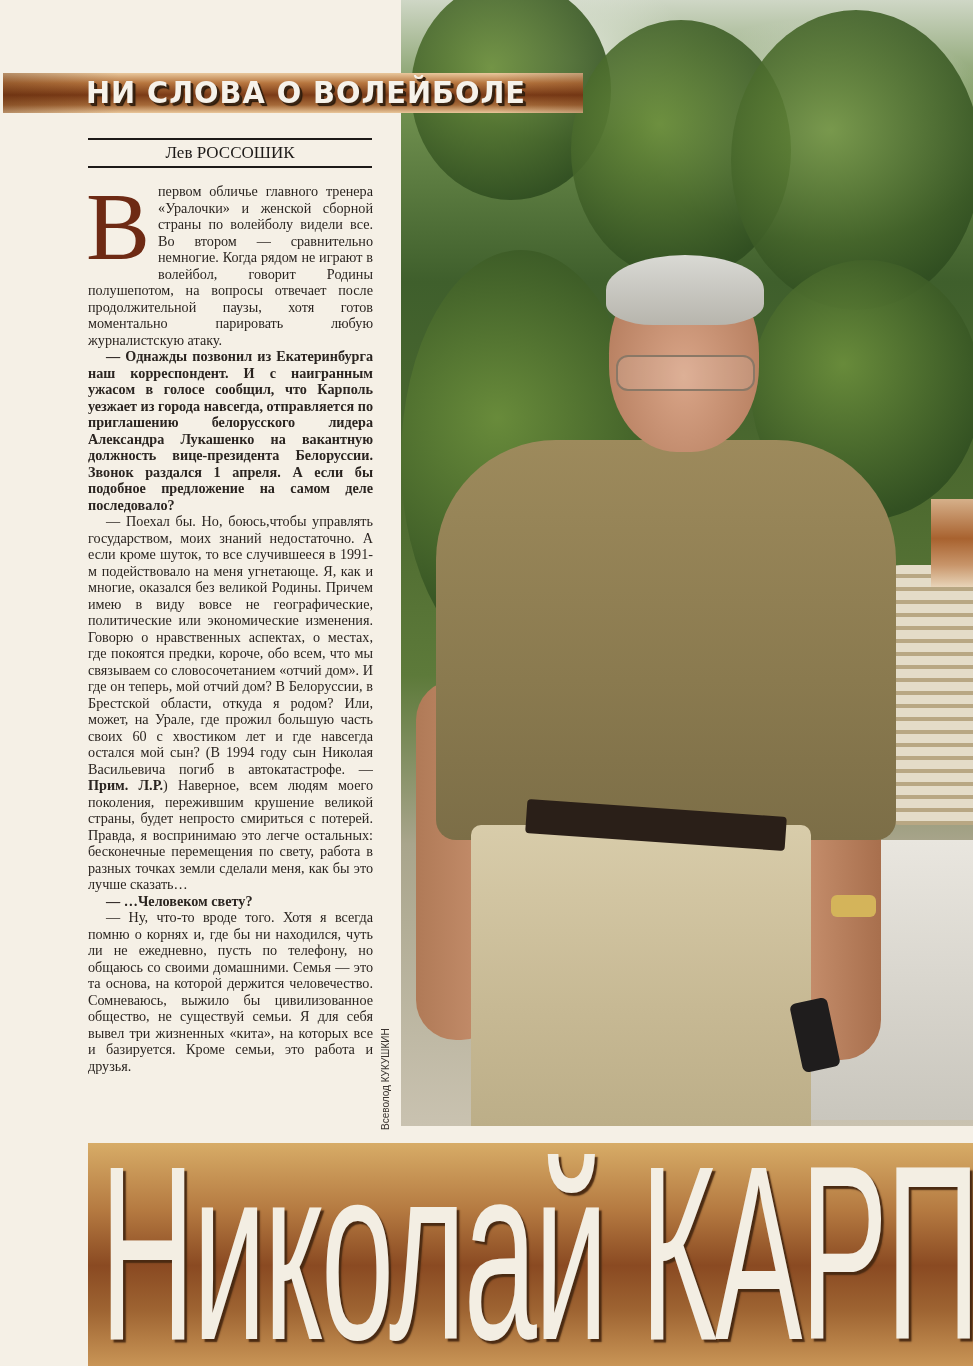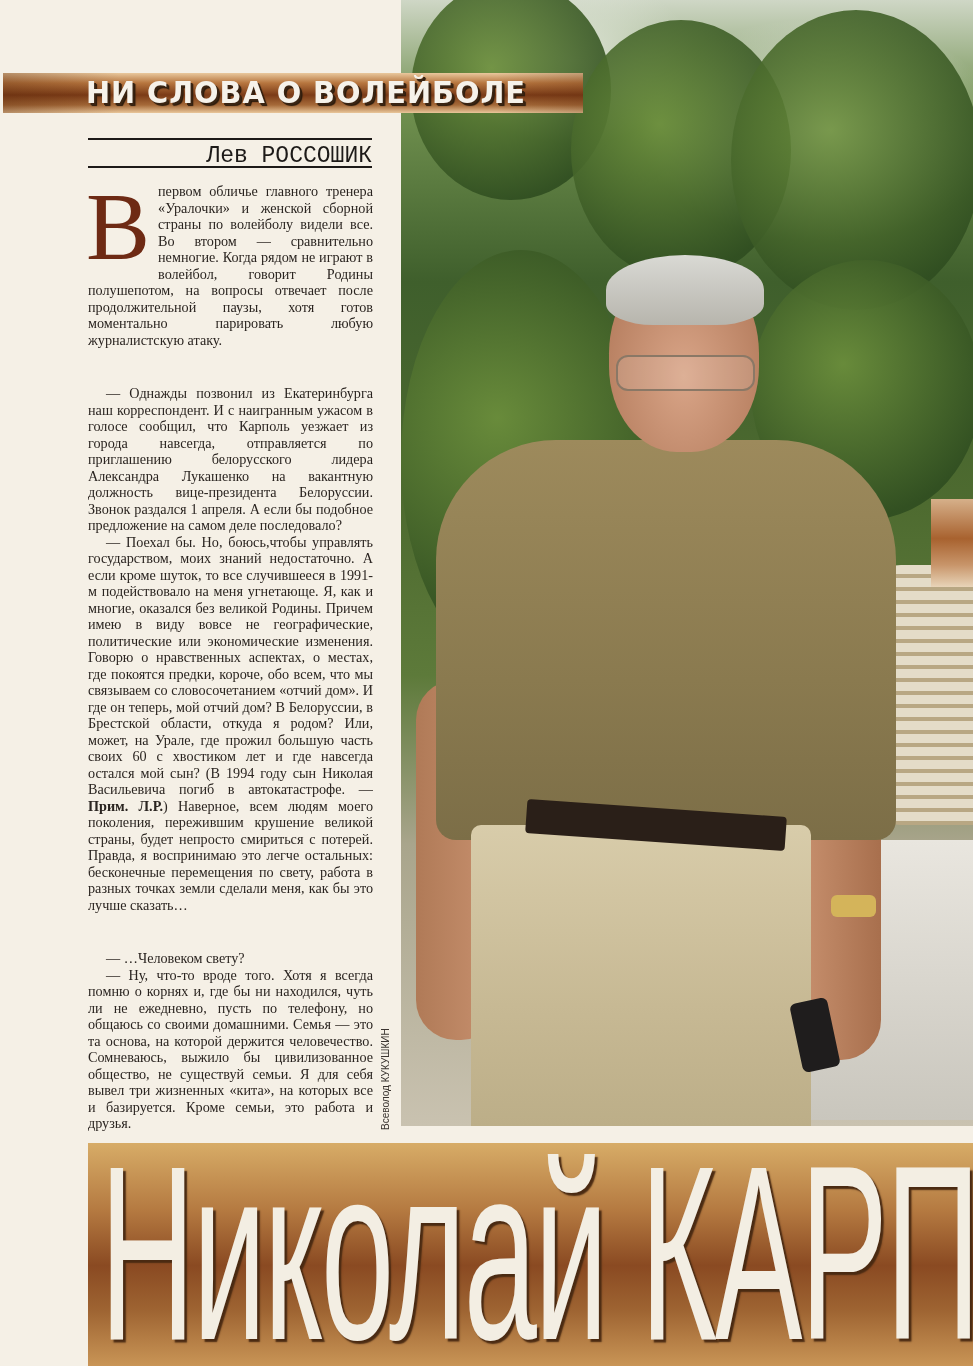--- a/index.html
+++ b/index.html
@@ -55,33 +55,33 @@
     position:absolute; left:86px; top:73px; height:40px; line-height:40px;
     font-family: "DejaVu Sans", sans-serif; font-weight:bold; font-size:30px;
     letter-spacing:1px; color:#f6f2ea;
     text-shadow: 2px 2px 0 #3a2412, 3px 3px 1px #2a1a0c;
     transform: scaleX(0.96); transform-origin:left center; white-space:nowrap;
   }
 
   
   .byline-rule { position:absolute; left:88px; width:284px; height:2px; background:#1d1a18; }
   .byline {
-    position:absolute; left:88px; top:143px; width:284px; text-align:right;
-    font-family:Liberation Mono, monospace; font-size:23px; color:#1d1a18;
+    position:absolute; left:88px; top:143px; width:284px; text-align:center;
+    font-family:Liberation Serif, serif; font-size:17px; color:#1d1a18;
   }
 
   
   .column {
     position:absolute; left:88px; top:183px; width:285px;
     font-family: "Liberation Serif", serif; font-size:14.2px; line-height:16.5px;
     text-align: justify; color:#2a2420; hyphens:manual;
   }
   .column p { margin:0; text-indent:18px; }
   .column p.first { text-indent:0; }
-  .column p.bold { font-weight:normal;margin-top:37px; }
+  .column p.bold { font-weight:bold; }
   .dropcap {
     float:left; font-family:"Liberation Serif", serif; font-size:96px; line-height:80px;
     color:#6e2a14; margin:4px 8px 0 -2px; height:82px;
   }
   .inline-bold { font-weight:bold;font-family:Liberation Serif, serif; }
 
   .credit {
     position:absolute; left:380px; top:1130px; width:120px; height:16px;
     transform: rotate(-90deg); transform-origin:left top;
     font-family:"Liberation Sans", sans-serif; font-size:10px; color:#3a3430; white-space:nowrap;

